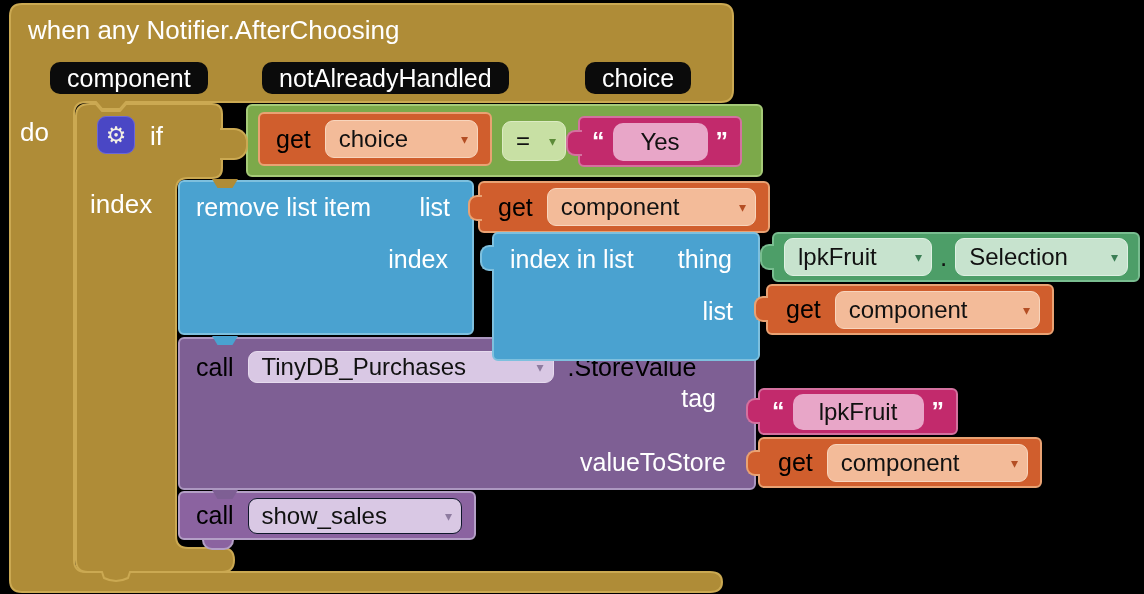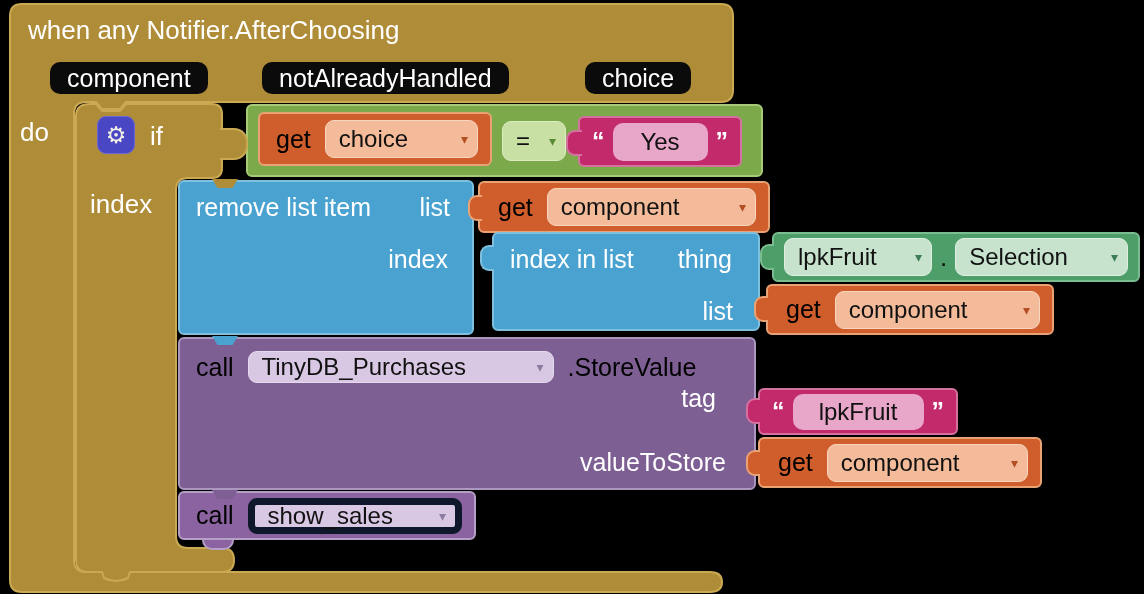--- a/index.html
+++ b/index.html
@@ -95,21 +95,21 @@
        border:2px solid #E9A273;padding:0 12px 0 18px;gap:14px;">
     <span class="binlabel">get</span>
     <span class="pill" style="flex:1;height:38px;background:#F3BB99;border:1px solid #F8D5BD;">
       <span>component</span>
       <span class="arrow" style="color:#B44E24;">▾</span>
     </span>
   </div>
 
   <div class="tab" style="left:480px;top:245px;width:14px;height:26px;background:#4AA2D0;
        border:2px solid #7EC0DE;border-right:none;"></div>
-  <div class="block" style="left:492px;top:232px;width:268px;height:99px;background:#4AA2D0;
+  <div class="block" style="left:492px;top:232px;width:268px;height:129px;background:#4AA2D0;
        border:2px solid #7EC0DE;">
     <span class="abslbl" style="left:16px;top:4px;">index in list</span>
     <span class="abslbl" style="right:26px;top:4px;">thing</span>
     <span class="abslbl" style="right:25px;top:56px;">list</span>
   </div>
 
   <div class="tab" style="left:760px;top:244px;width:14px;height:26px;background:#4D9E68;
        border:2px solid #79BD90;border-right:none;z-index:5;"></div>
   <div class="block flexrow" style="left:772px;top:232px;width:368px;height:50px;background:#4D9E68;
        border:2px solid #79BD90;padding:0 10px;gap:8px;z-index:4;">
@@ -171,19 +171,19 @@
       <span class="arrow" style="color:#B44E24;">▾</span>
     </span>
   </div>
 
   <div style="position:absolute;left:202px;top:537px;width:32px;height:13px;background:#8B63A0;
        border:2px solid #B49FC6;border-top:none;border-radius:0 0 10px 10px;box-sizing:border-box;z-index:2;"></div>
   <div class="block flexrow" style="left:178px;top:491px;width:298px;height:49px;background:#8B63A0;
        border:2px solid #B49FC6;padding:0 12px 0 16px;gap:14px;z-index:3;">
     <div class="bridge" style="left:28px;top:-3px;background:#7E5F94;"></div>
     <span class="binlabel">call</span>
-    <span class="pill" style="flex:1;height:36px;background:#D9C8E4;border:7px solid #0f172a;">
+    <span class="pill" style="flex:1;height:36px;background:#D9C8E4;border:1px solid #0f172a;">
       <span>show_sales</span>
       <span class="arrow" style="color:#8E7CA0;">▾</span>
     </span>
   </div>
 
 </div>
 
 </body></html>

